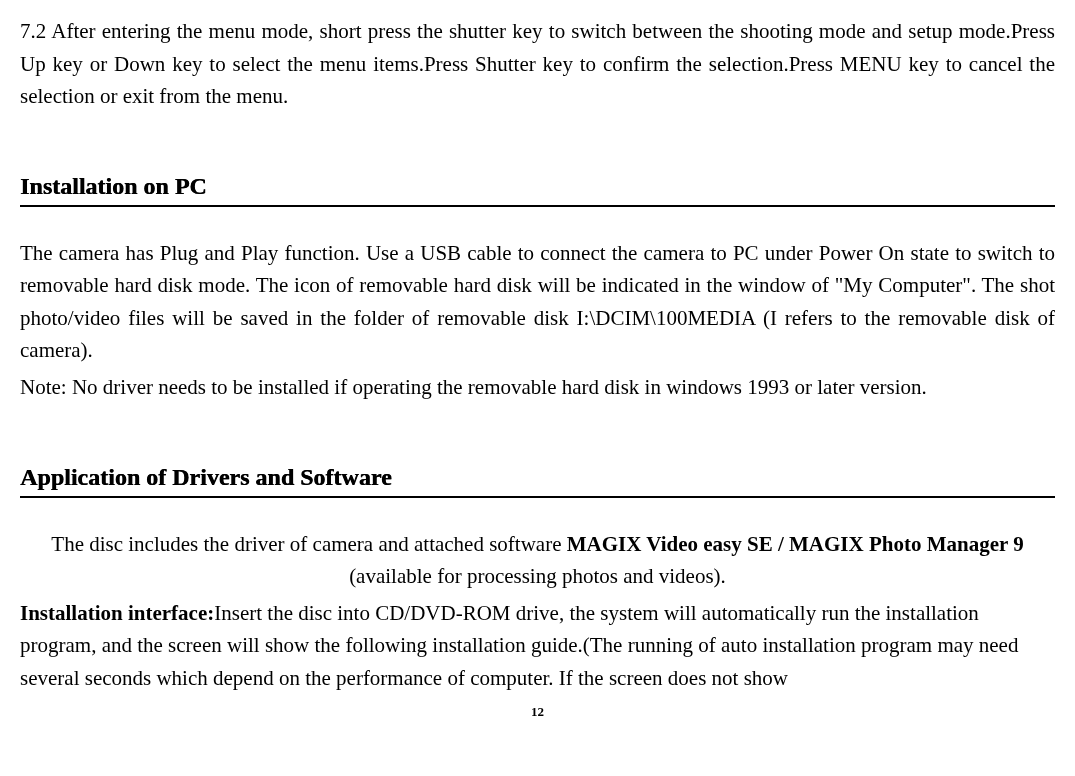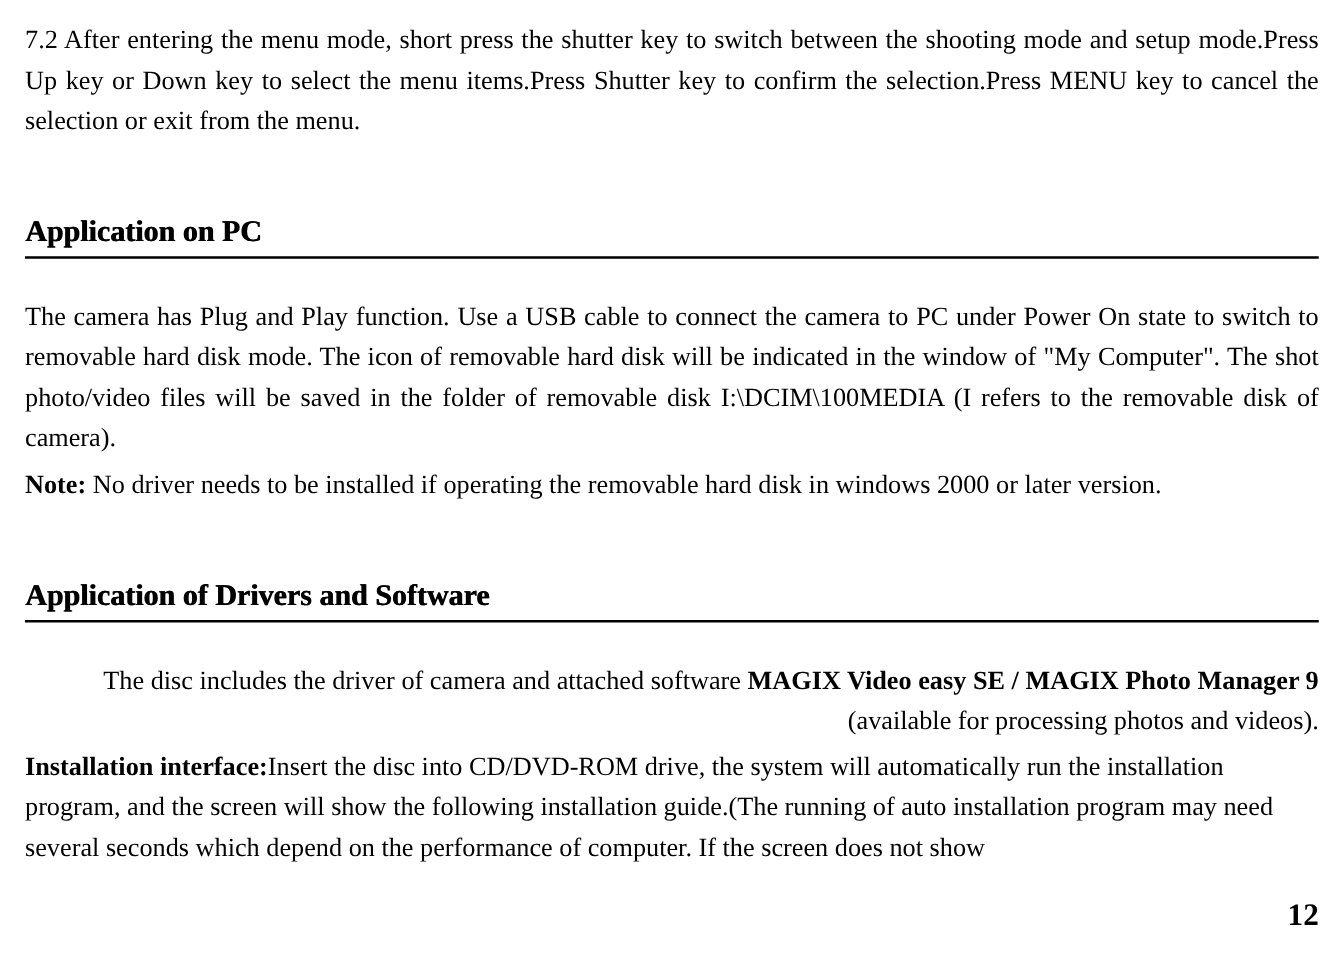--- a/index.html
+++ b/index.html
@@ -23,43 +23,43 @@
       border-bottom: 2px solid #000;
       margin-top: 55px;
       margin-bottom: 30px;
       padding-bottom: 0px;
       text-shadow: 0.5px 0 0 currentColor;
     }
     .section-heading span {
       display: inline-block;
     }
     .note-label {
-      font-weight: bold;
+      font-weight: normal;
     }
     .page-number {
-      text-align: right;
+      text-align: center;
       font-weight: bold;
-      font-size: 25px;
-      margin-top: 20px;
+      font-size: 13px;
+      margin-top: 8px;
     }
     .bold {
       font-weight: bold;
     }
     .tight {
       margin-top: 30px;
     }
   </style>
 </head>
 <body>
 
 <p class="body-text">7.2 After entering the menu mode, short press the shutter key to switch between the shooting mode and setup mode.Press Up key or Down key to select the menu items.Press Shutter key to confirm the selection.Press MENU key to cancel the selection or exit from the menu.</p>
 
-<h2 class="section-heading"><span>Application on PC</span></h2>
+<h2 class="section-heading"><span>Installation on PC</span></h2>
 
 <p class="body-text">The camera has Plug and Play function. Use a USB cable to connect the camera to PC under Power On state to switch to removable hard disk mode. The icon of removable hard disk will be indicated in the window of "My Computer". The shot photo/video files will be saved in the folder of removable disk I:\DCIM\100MEDIA (I refers to the removable disk of camera).</p>
-<p class="body-text"><span class="note-label">Note:</span><span> No driver needs to be installed if operating the removable hard disk in windows 2000 or later version.</span></p>
+<p class="body-text"><span class="note-label">Note:</span><span> No driver needs to be installed if operating the removable hard disk in windows 1993 or later version.</span></p>
 
 <h2 class="section-heading"><span>Application of Drivers and Software</span></h2>
 
-<p class="body-text tight" style="text-align:right;margin-top:24px;"><span>The disc includes the driver of camera and attached software </span><span class="bold">MAGIX Video easy SE / MAGIX Photo Manager 9</span><span> (available for processing photos and videos).</span></p>
+<p class="body-text tight" style="text-align:center;margin-top:24px;"><span>The disc includes the driver of camera and attached software </span><span class="bold">MAGIX Video easy SE / MAGIX Photo Manager 9</span><span> (available for processing photos and videos).</span></p>
 <p class="body-text" style="text-align:left; margin-top:0;"><span class="bold">Installation interface:</span><span>Insert the disc into CD/DVD-ROM drive, the system will automatically run the installation program, and the screen will show the following installation guide.(The running of auto installation program may need several seconds which depend on the performance of computer. If the screen does not show</span></p>
 
 <div class="page-number">12</div>
 
 </body></html>

